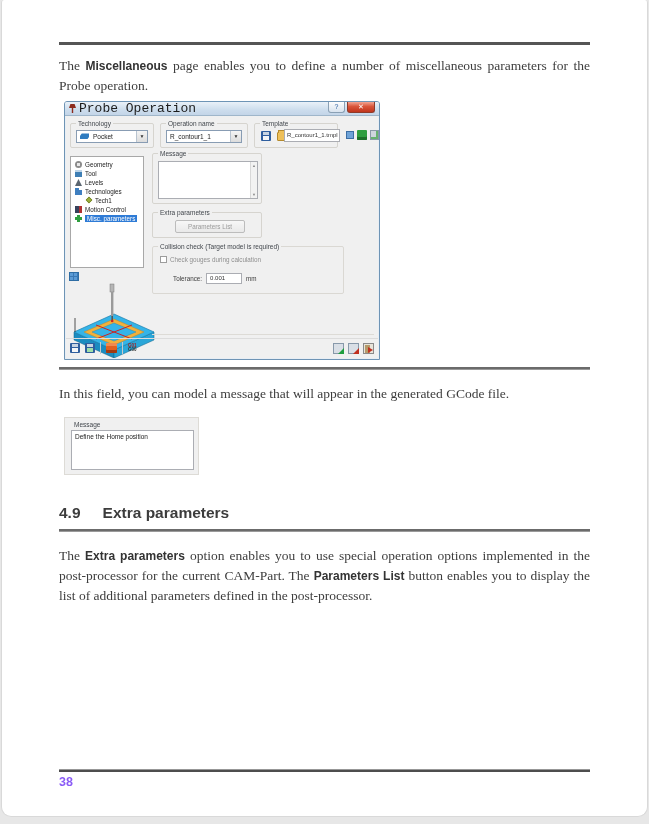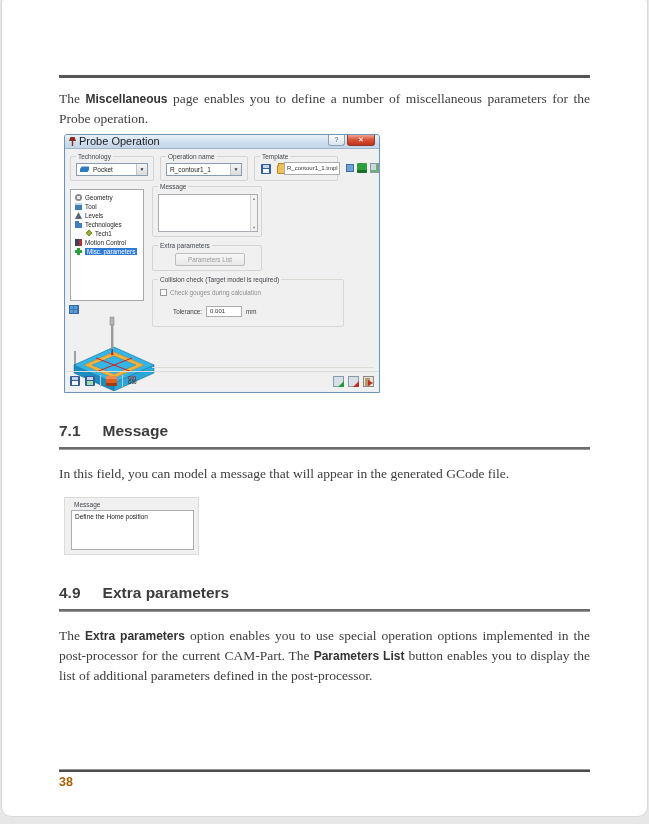--- a/index.html
+++ b/index.html
@@ -3,43 +3,43 @@
 <meta charset="utf-8">
 <style>
   * { margin:0; padding:0; box-sizing:border-box; }
   html,body { width:649px; }
   body { background:#e7e7e7; font-family:"Liberation Serif", serif; }
   .page {
     position:relative; width:647px; height:817px; margin:0 1px; background:#ffffff;
     border:1px solid #d9d9d9; border-top:none; border-radius:3px 3px 10px 10px;
     overflow:hidden;
   }
-  .content { padding:16px 57px;margin-top:17px; }
+  .content { padding:0 57px; }
 
   
   .rule-heavy { margin-top:42px; height:3px; background:#555555; }
   .rule-double { margin-top:7px; height:3px; border-top:2px solid #6b6b6b; border-bottom:1px solid #9a9a9a; }
   .rule-footer { height:3px; border-top:1px solid #979797; border-bottom:2px solid #4d4d4d; }
 
   
   .para { margin-top:11px; font-size:13.5px; line-height:1.48; color:#3d3d3d; text-align:justify; }
   .para b { font-family:"Liberation Sans", sans-serif; font-size:12px; color:#333; }
   .sect-head { margin-top:29px; display:flex; gap:22px; font-family:"Liberation Sans", sans-serif;
                font-weight:bold; font-size:15.5px; color:#3c3c3c; }
   .footer { position:absolute; left:57px; right:57px; top:769px; }
-  .page-num { margin-top:3px; font-family:"Liberation Sans", sans-serif; font-weight:bold; font-size:12.5px; color:#a16207; }
+  .page-num { margin-top:3px; font-family:"Liberation Sans", sans-serif; font-weight:bold; font-size:12.5px; color:#8b5cf6; }
 
   
   .dlg { position:relative; width:316px; height:259px; margin:5px 0 0 5px;
          border:1px solid #6e94b5; border-radius:3px 3px 0 0; background:#f0f0f0;
          font-family:"Liberation Sans", sans-serif; box-shadow:0 0 0 1px #e8eef4 inset; }
   .dlg-titlebar { position:absolute; top:0; left:0; right:0; height:14px;
     background:linear-gradient(#e9f1f8,#cddded 60%,#c3d5e8); border-bottom:1px solid #9fb6ca;
     display:flex; align-items:center; border-radius:2px 2px 0 0; }
-  .dlg-title { font-size:11px; color:#1c1c1c; margin-left:3px; }
+  .dlg-title { font-size:13px; color:#1c1c1c; margin-left:3px;font-family:Liberation Mono, monospace; }
   .probe-ico { width:7px; height:9px; margin-left:4px; background:#8c2b1e;
     clip-path:polygon(20% 0,80% 0,100% 45%,60% 45%,60% 100%,40% 100%,40% 45%,0 45%); }
   .cap-btns { margin-left:auto; display:flex; align-items:flex-start; height:100%; }
   .btn-help { width:17px; height:11px; background:linear-gradient(#fdfdfd,#d8e3ee); border:1px solid #8aa0b4;
     border-top:none; border-radius:0 0 3px 3px; font-size:7px; color:#2a5d9e; text-align:center; line-height:10px; margin-right:2px; }
   .btn-close { width:28px; height:11px; background:linear-gradient(#f2a492,#d9553a 45%,#c0341c); border:1px solid #8e3a2a;
     border-top:none; border-radius:0 0 3px 3px; font-size:7px; color:#fff; text-align:center; line-height:10px; margin-right:4px; }
 
   .dlg-body { position:absolute; top:14px; left:1px; right:1px; bottom:1px; background:#f0f0f0; }
 
@@ -273,24 +273,20 @@
           <span class="gcode"><span class="g1">G01</span><span>G00</span></span>
           <span class="tb-right">
             <span class="calc ok"></span>
             <span class="calc save"></span>
             <span class="door"></span>
           </span>
         </div>
       </div>
     </div>
 
-    <div class="sect-head">
-      <span>7.1</span>
-      <span>Message</span>
-    </div>
     <div class="rule-double"></div>
     <p class="para" style="margin-top:14px">In this field, you can model a message that will appear in the generated GCode file.</p>
 
     <div class="msg-shot">
       <span class="grp-lab2">Message</span>
       <div class="box">Define the Home position</div>
     </div>
 
     <div class="sect-head">
       <span>4.9</span>

